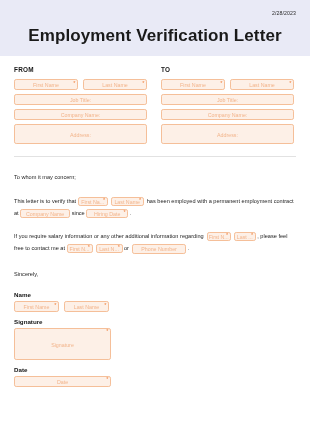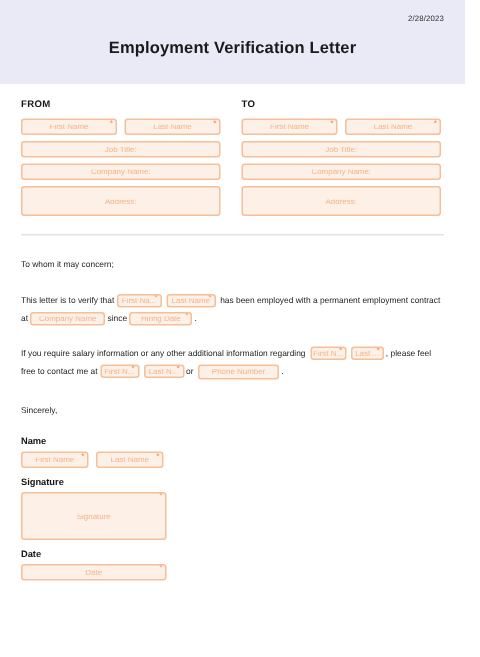--- a/index.html
+++ b/index.html
@@ -29,21 +29,21 @@
     font-size: 5.2px;
     color: #2b2b2b;
     letter-spacing: 0.1px;
   }
   .header-title {
     position: absolute;
     left: 0;
     right: 0;
     top: 26px;
     text-align: center;
-    font-size: 11px;
+    font-size: 17px;
     font-weight: bold;
     color: #1a1a1a;
     letter-spacing: 0.1px;
   }
 
   
   .page {
     padding: 0 14px;
     position: relative;
   }

